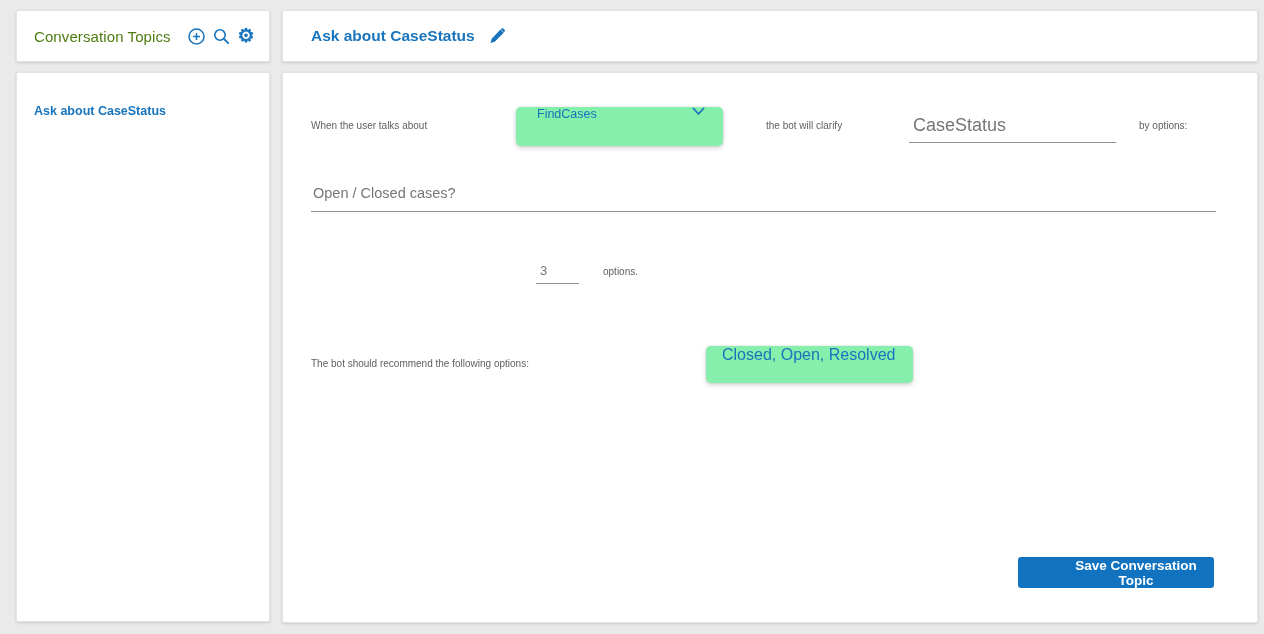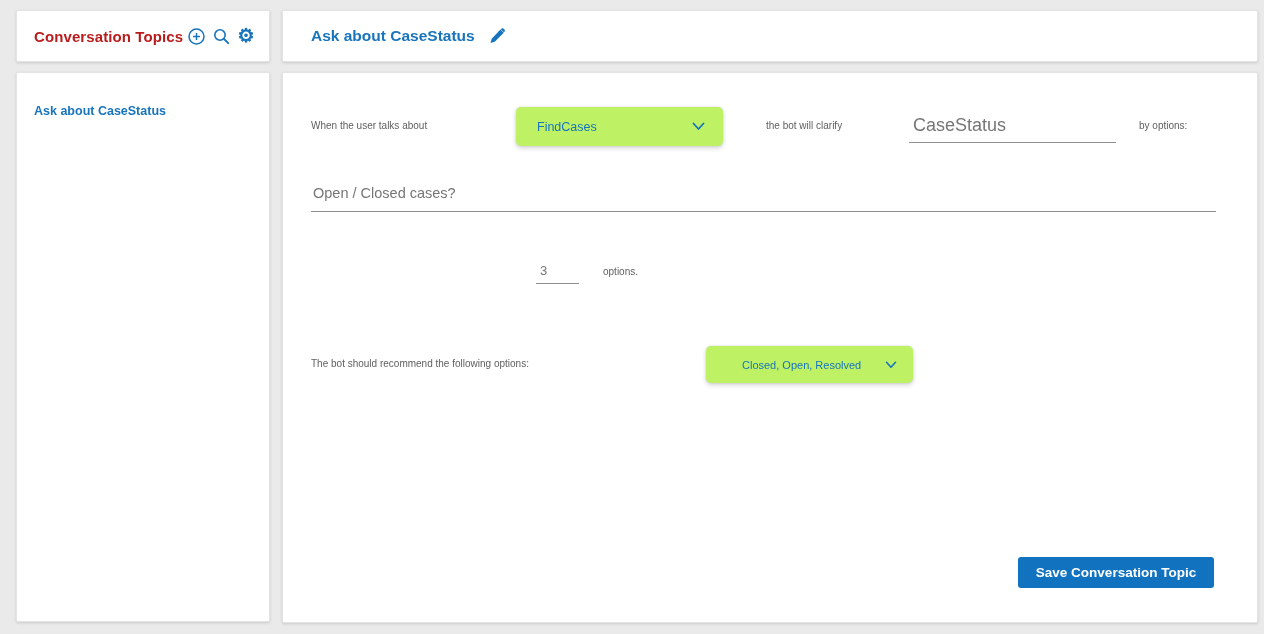--- a/index.html
+++ b/index.html
@@ -18,45 +18,45 @@
     box-shadow: 0 1px 3px rgba(0,0,0,0.14);
     border-radius: 2px;
   }
 
   
   .sidebar-header { left: 16px; top: 10px; width: 254px; height: 52px; }
   .sidebar-header-inner {
     display: flex; align-items: center; justify-content: space-between;
     height: 100%; padding: 0 14px 0 17px;
   }
-  .sb-title { color: #b91c1c; font-weight: bold; font-size: 15px; letter-spacing: 0.1px; }
+  .sb-title { color: #4d7c0f; font-weight: normal; font-size: 15px; letter-spacing: 0.1px; }
   .sb-icons { display: flex; align-items: center; gap: 7px; }
   .icon-btn { display: inline-flex; align-items: center; justify-content: center; width: 18px; height: 18px; cursor: pointer; }
   .gear-glyph { font-size: 19px; color: #1874bc; line-height: 18px; font-weight: bold; }
 
   .sidebar-list { left: 16px; top: 72px; width: 254px; height: 550px; padding-top: 24px; }
   .sidebar-item { padding: 7px 16px 7px 17px; font-size: 12.5px; color: #545454; cursor: pointer; }
   .sidebar-item.selected { color: #1874bc; font-weight: bold; }
 
   
   .main-header { left: 282px; top: 10px; width: 976px; height: 52px; }
   .main-header-inner { display: flex; align-items: center; height: 100%; padding-left: 28px; gap: 13px; }
   .main-title { color: #1874bc; font-weight: bold; font-size: 15.5px; }
 
   .main-content { left: 282px; top: 72px; width: 976px; height: 551px; }
 
   .label { color: #5f5f5f; font-size: 10px; }
 
   .row1-label1 { position: absolute; left: 28px; top: 33px; line-height: 39px; }
   .dropdown {
     position: absolute;
-    background: #bef264;
+    background: #86efac;
     border-radius: 5px;
     box-shadow: 0 0 2px rgba(0,0,0,0.12), 0 2px 5px rgba(0,0,0,0.18);
-    display: flex; align-items: center; justify-content: space-between;
+    display: flex; justify-content: space-between;
     cursor: pointer;
   }
   .dd-topic { left: 233px; top: 34px; width: 207px; height: 39px; padding: 0 18px 0 21px; }
   .dd-value { color: #1874bc; font-size: 12.5px; white-space: nowrap; }
 
   .row1-label2 { position: absolute; left: 483px; top: 33px; line-height: 39px; }
   .entity-input {
     position: absolute; left: 626px; top: 40px; width: 207px;
     border: none; border-bottom: 1px solid #8f8f8f;
     font-family: "Liberation Sans", sans-serif;
@@ -78,30 +78,30 @@
     position: absolute; left: 253px; top: 188px; width: 43px;
     border: none; border-bottom: 1px solid #8f8f8f;
     font-family: "Liberation Sans", sans-serif;
     font-size: 13px; color: #767676; padding: 2px 2px 5px 4px;
     background: transparent; outline: none;
   }
   .row3-label2 { position: absolute; left: 320px; top: 186px; line-height: 26px; }
 
   .row4-label { position: absolute; left: 28px; top: 273px; line-height: 36px; }
   .dd-options { left: 423px; top: 273px; width: 207px; height: 37px; padding: 0 16px 0 16px; }
-  .dd-options .dd-value { font-size: 11px; margin-left: 20px; }
+  .dd-options .dd-value { font-size: 16px; }
 
   .save-button {
     position: absolute; left: 735px; top: 484px; width: 196px; height: 31px;
     background: #1173c0; color: #ffffff;
     border: none; border-radius: 3px;
     font-family: "Liberation Sans", sans-serif;
     font-weight: bold; font-size: 13.5px;
     cursor: pointer;
-    display: flex; align-items: center; justify-content: center;
+    display: flex; align-items: center; justify-content: center; padding-left: 40px;
   }
 </style>
 </head>
 <body>
 
 <div class="stage">
 
   <div class="card sidebar-header">
     <div class="sidebar-header-inner">
       <span class="sb-title">Conversation Topics</span>

